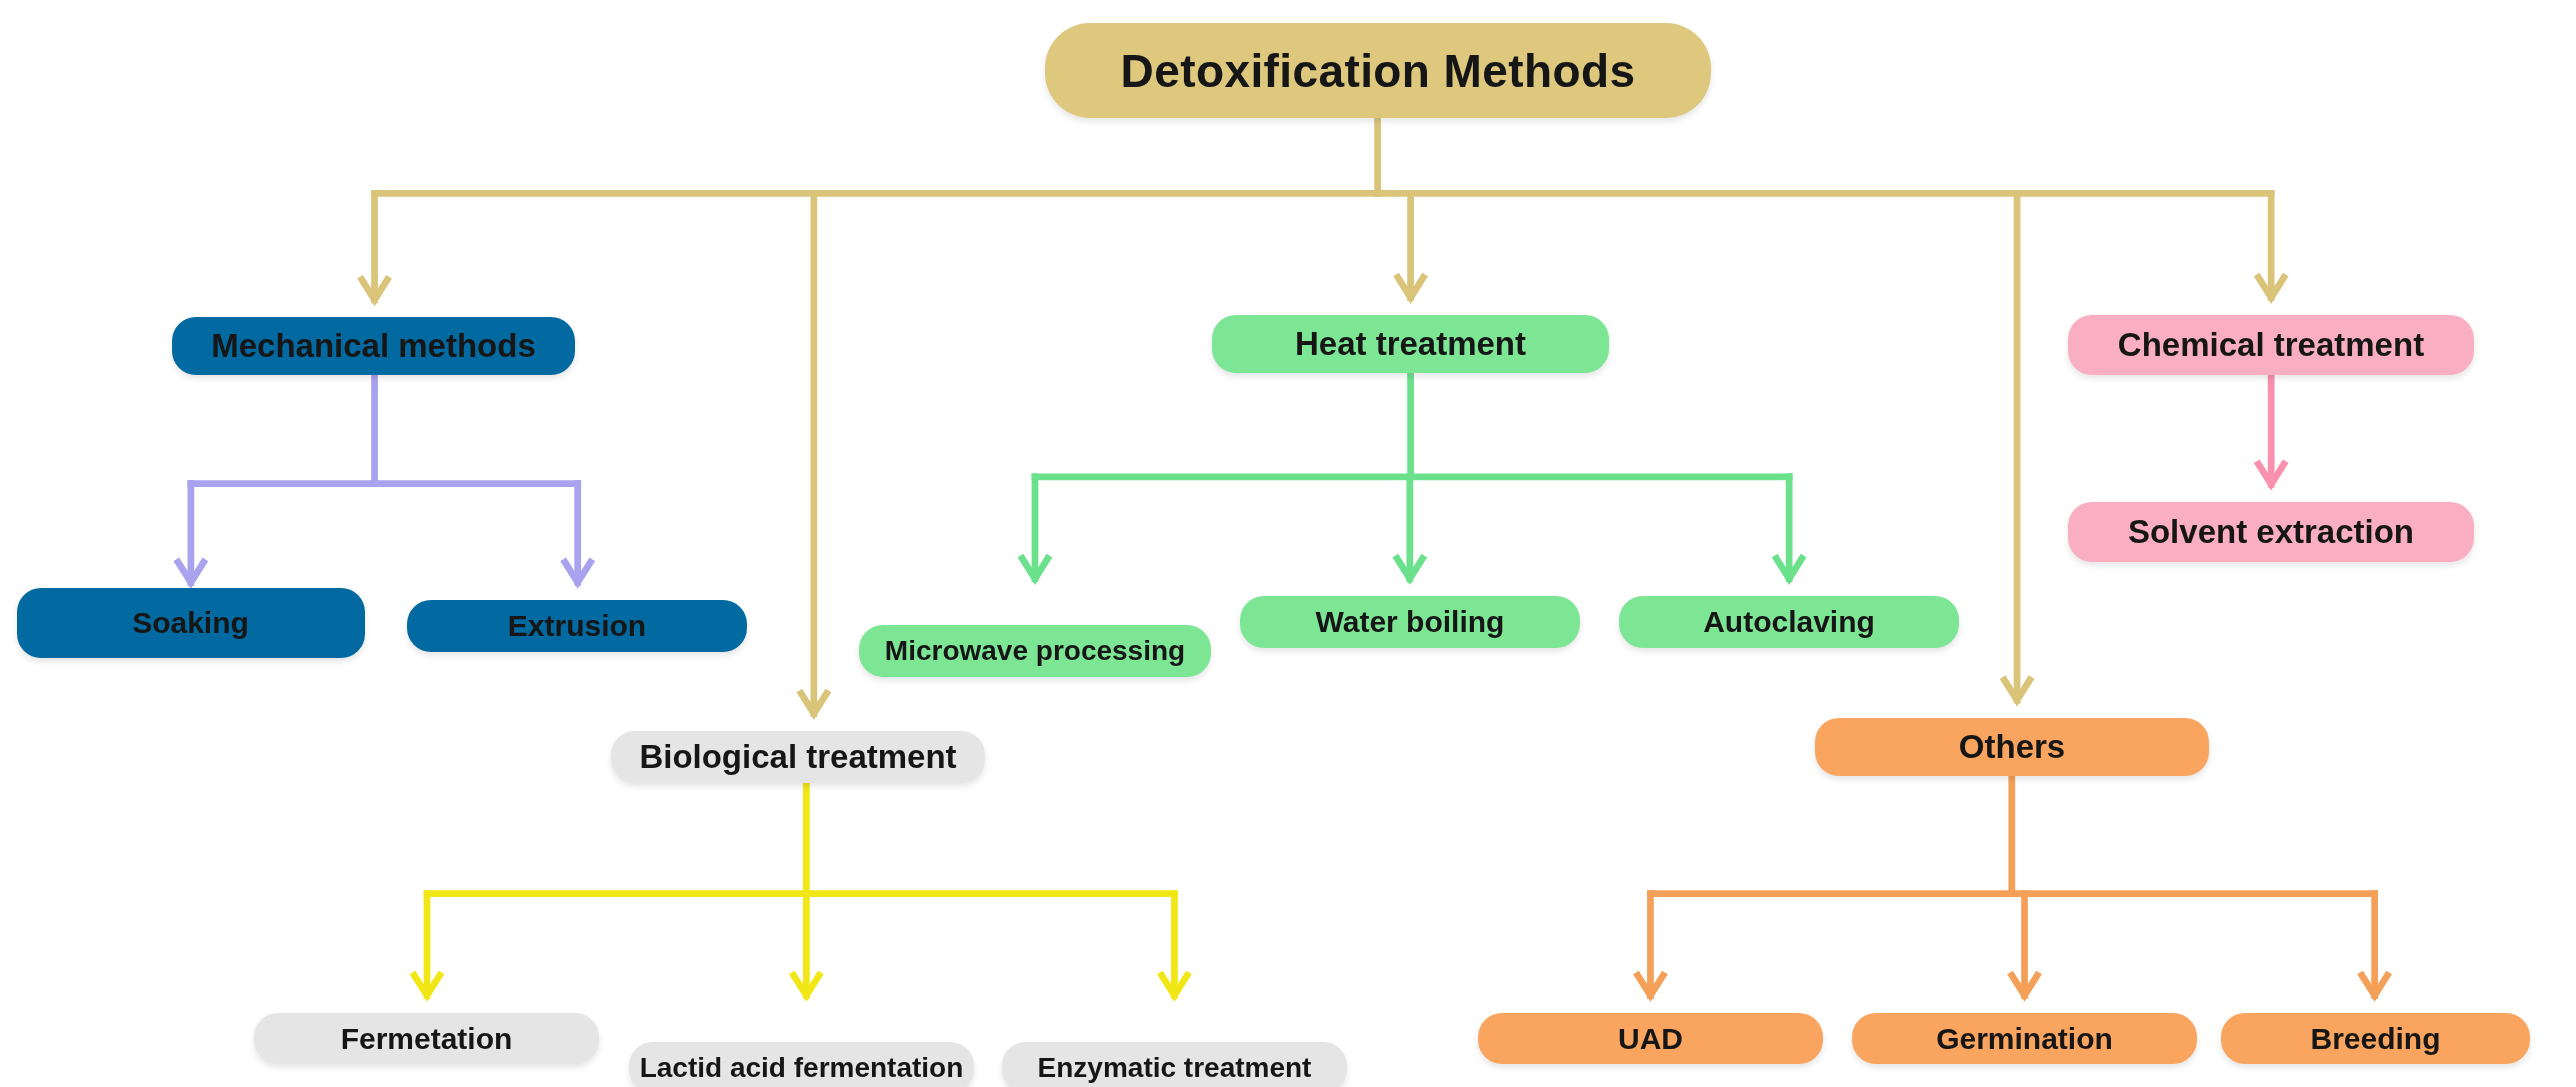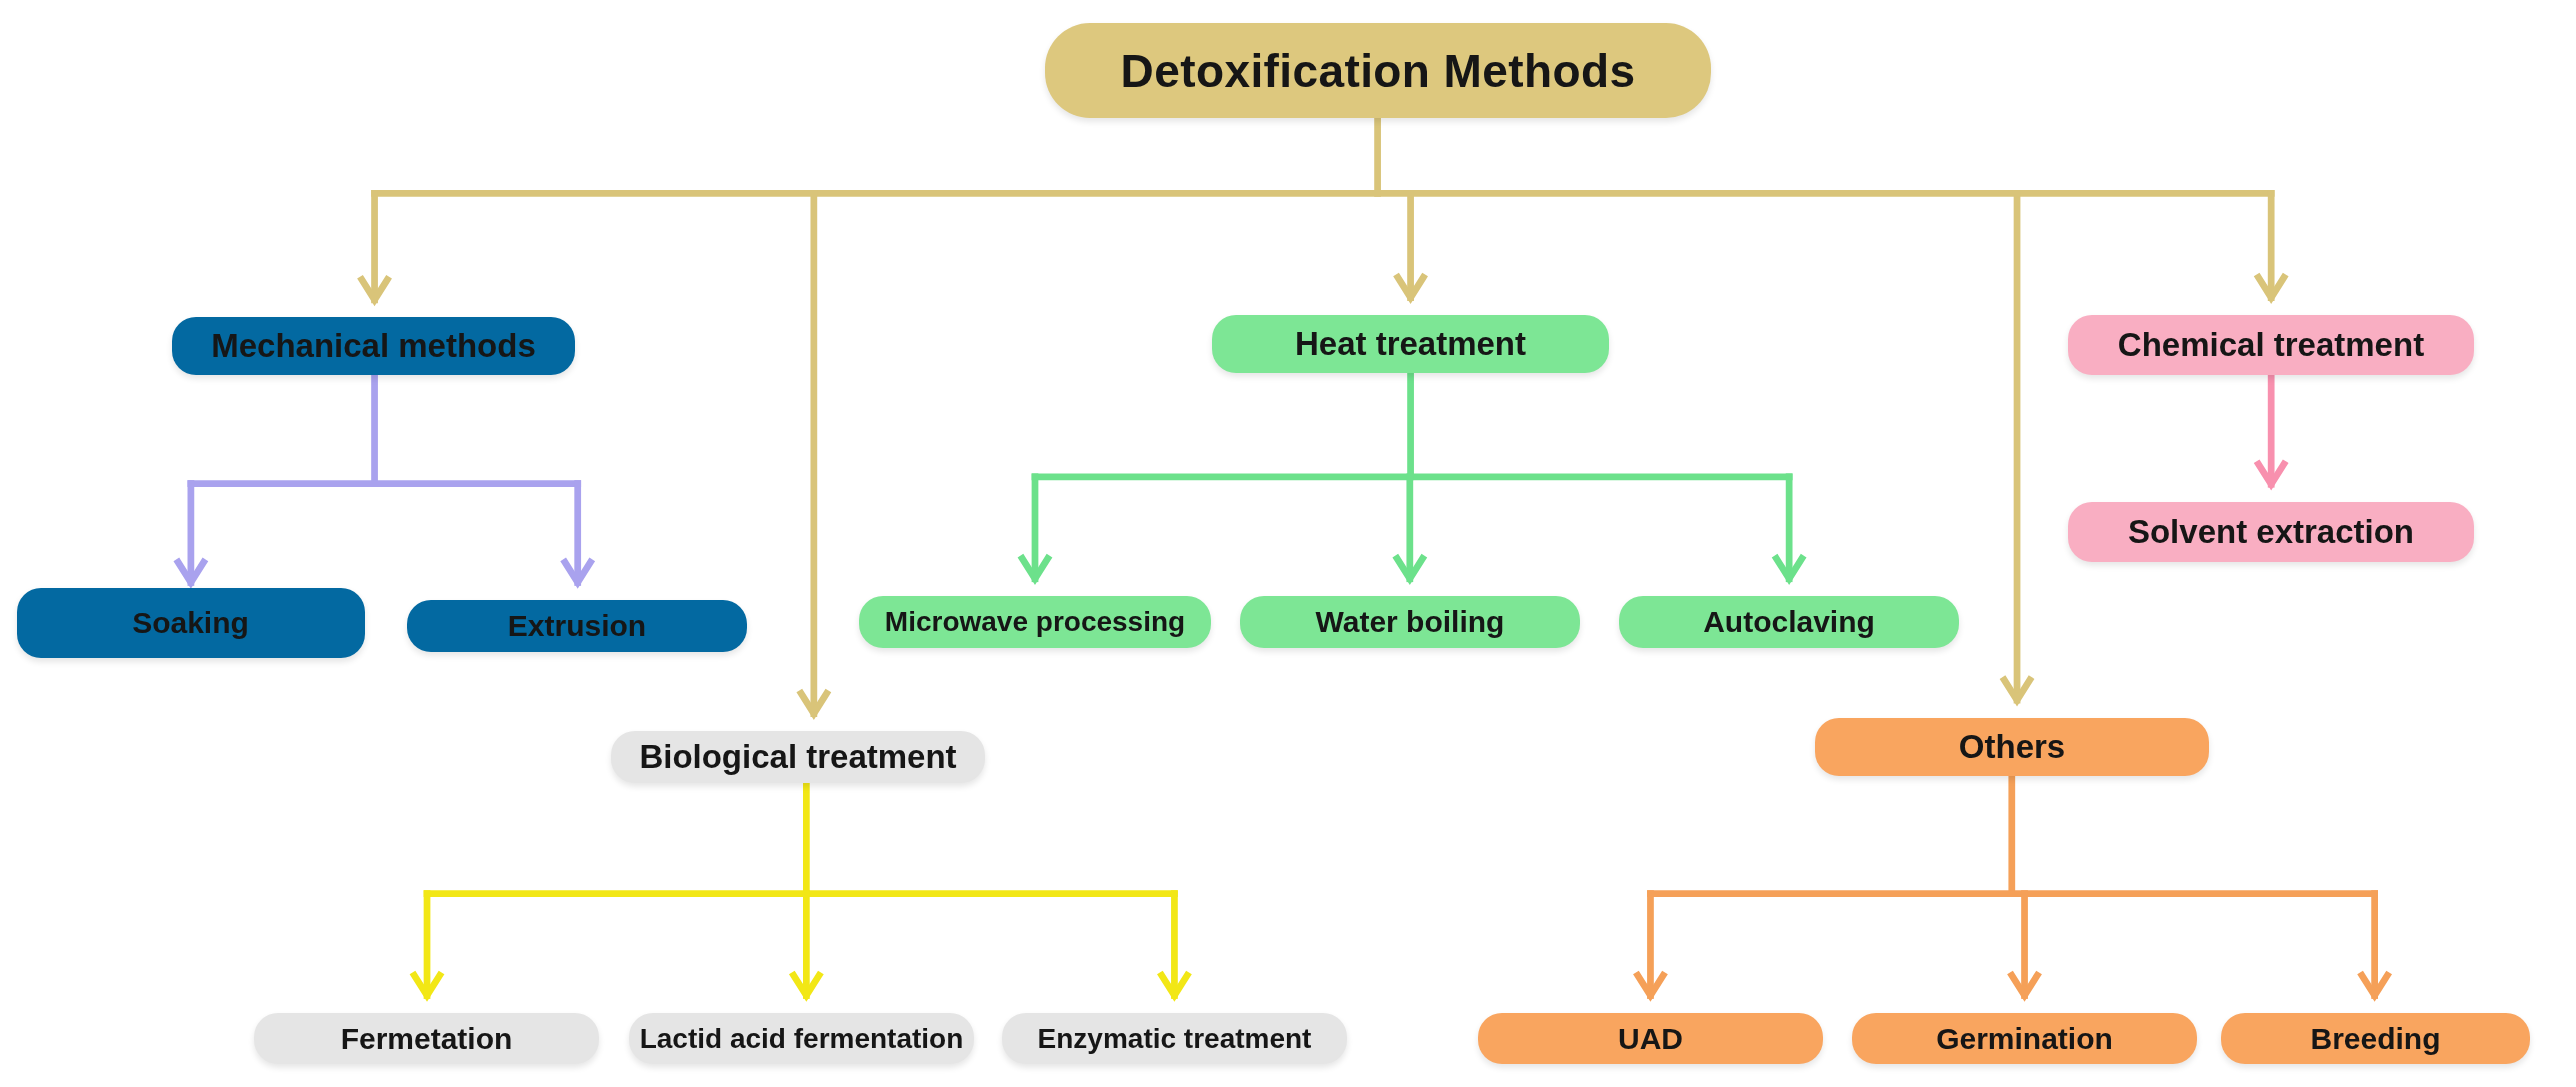--- a/index.html
+++ b/index.html
@@ -30,21 +30,21 @@
   .node span{white-space:nowrap;}
   .c-tan{background:#ddc87e;}
   .c-purple{background:#0369a1;}
   .c-green{background:#7de695;}
   .c-pink{background:#f9aec2;}
   .c-yellow{background:#e5e5e5;}
   .c-orange{background:#f9a55f;}
   .root{border-radius:45px;font-size:46px;letter-spacing:0.4px;}
   .lvl1{font-size:33px;}
   .lvl2{font-size:30px;}
-  .tight{font-size:28px;}
+  .tight{font-size:28px;margin-top:29px;}
 </style>
 </head>
 <body>
 
 <div id="canvas">
 
   <svg id="edges" viewBox="0 0 3435 1450" xmlns="http://www.w3.org/2000/svg">
     <defs>
       <marker id="m-tan" markerUnits="userSpaceOnUse" markerWidth="70" markerHeight="70" viewBox="-35 -35 70 70" refX="0" refY="0" orient="auto">
         <path d="M -27 -17 L 0 0 L -27 17" fill="none" stroke="#d9c479" stroke-width="9" stroke-linecap="round"></path>

